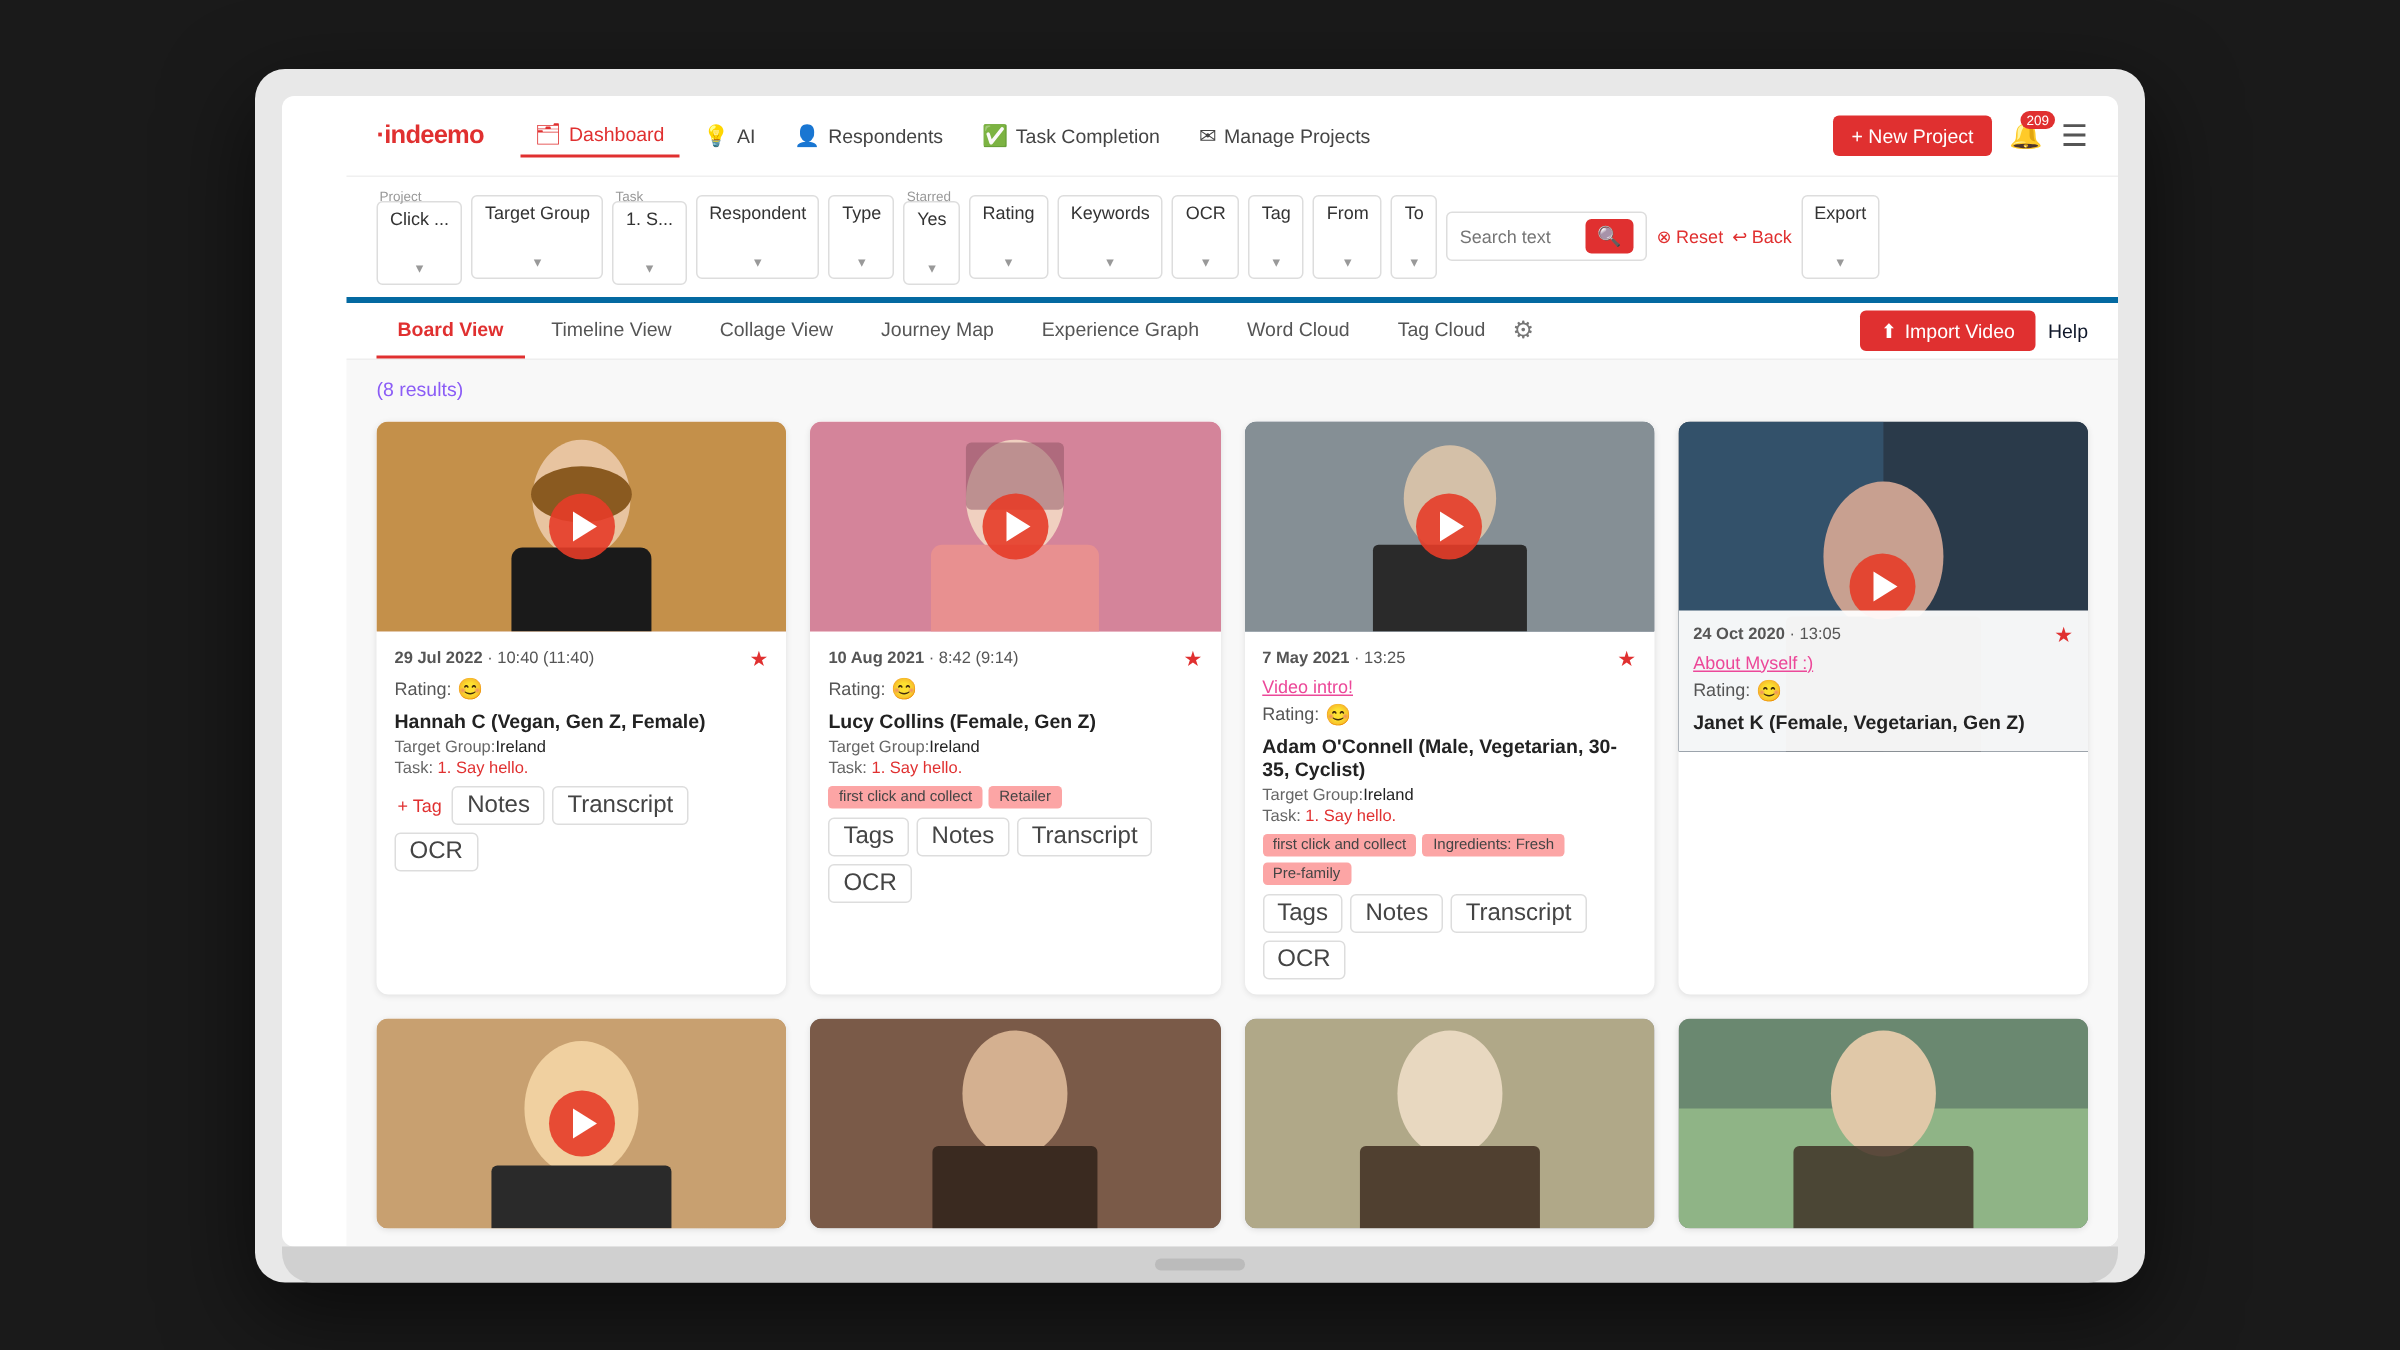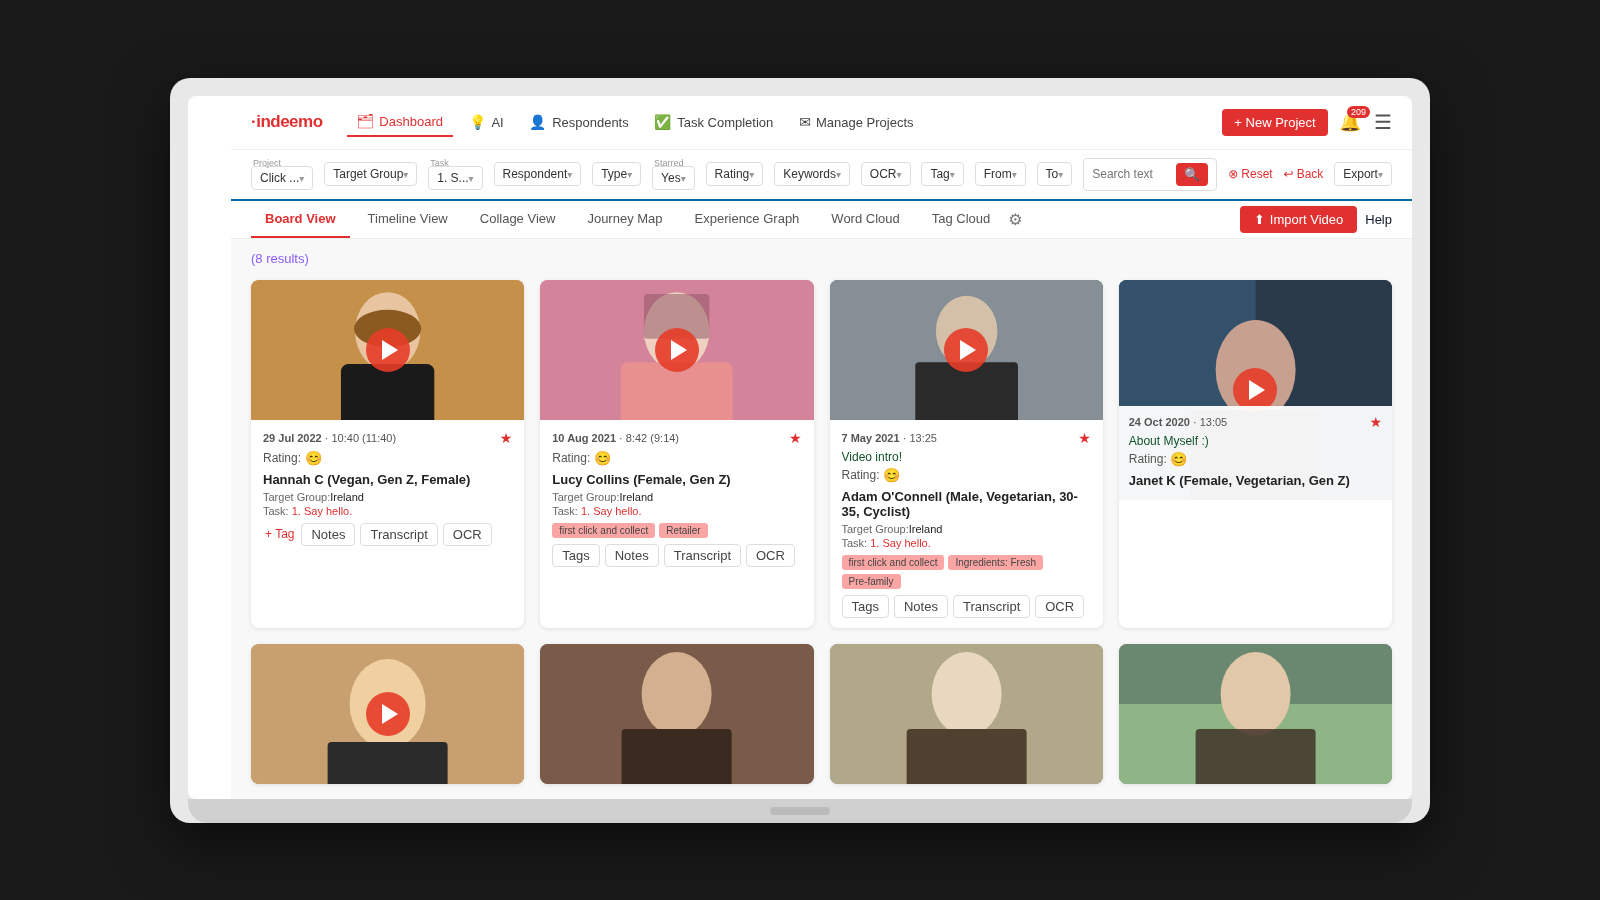--- a/index.html
+++ b/index.html
@@ -104,48 +104,48 @@
       border-radius: 8px;
     }
     .hamburger { font-size: 20px; color: #555; cursor: pointer; }
 
     
     .filter-bar {
       display: flex;
       align-items: center;
       padding: 8px 20px;
       gap: 6px;
-      border-bottom: 2px solid #0369a1;
+      border-bottom: 4px solid #0369a1;
       flex-wrap: wrap;
-      justify-content: space-between;
     }
     .filter-group {
       display: flex;
       flex-direction: column;
       position: relative;
     }
     .filter-label-small {
       font-size: 9px;
       color: #999;
       position: absolute;
       top: -8px;
       left: 2px;
     }
     .filter-select {
       display: flex;
       align-items: center;
-      gap: 0;
+      gap: 20px;
       padding: 4px 8px;
       border: 1px solid #ddd;
       border-radius: 4px;
       font-size: 12px;
       color: #333;
       cursor: pointer;
       background: #fff;
       white-space: nowrap;
+      flex-direction: column;
     }
     .filter-select .chevron { font-size: 10px; color: #999; }
     .search-box {
       display: flex;
       align-items: center;
       border: 1px solid #ddd;
       border-radius: 4px;
       padding: 4px 8px;
       gap: 4px;
     }
@@ -291,22 +291,23 @@
       color: #555;
       margin-bottom: 4px;
       display: flex;
       justify-content: space-between;
       align-items: center;
     }
     .card-date .date-bold { font-weight: 600; }
     .star { color: #e03030; font-size: 14px; }
     .card-video-intro {
       font-size: 12px;
-      color: #14532d;
+      color: #ec4899;
       margin-bottom: 3px;
+      text-decoration: underline;
     }
     .card-rating {
       font-size: 12px;
       color: #555;
       margin-bottom: 6px;
       display: flex;
       align-items: center;
       gap: 4px;
     }
     .emoji { font-size: 14px; }
@@ -339,21 +340,21 @@
       display: flex;
       gap: 5px;
       margin-top: 6px;
       flex-wrap: wrap;
     }
     .action-btn {
       border: 1px solid #ddd;
       background: #fff;
       border-radius: 4px;
       padding: 3px 9px;
-      font-size: 13px;
+      font-size: 16px;
       color: #444;
       cursor: pointer;
     }
     .action-btn.plus {
       background: none;
       border: none;
       color: #e03030;
       font-size: 12px;
       padding: 3px 2px;
     }

